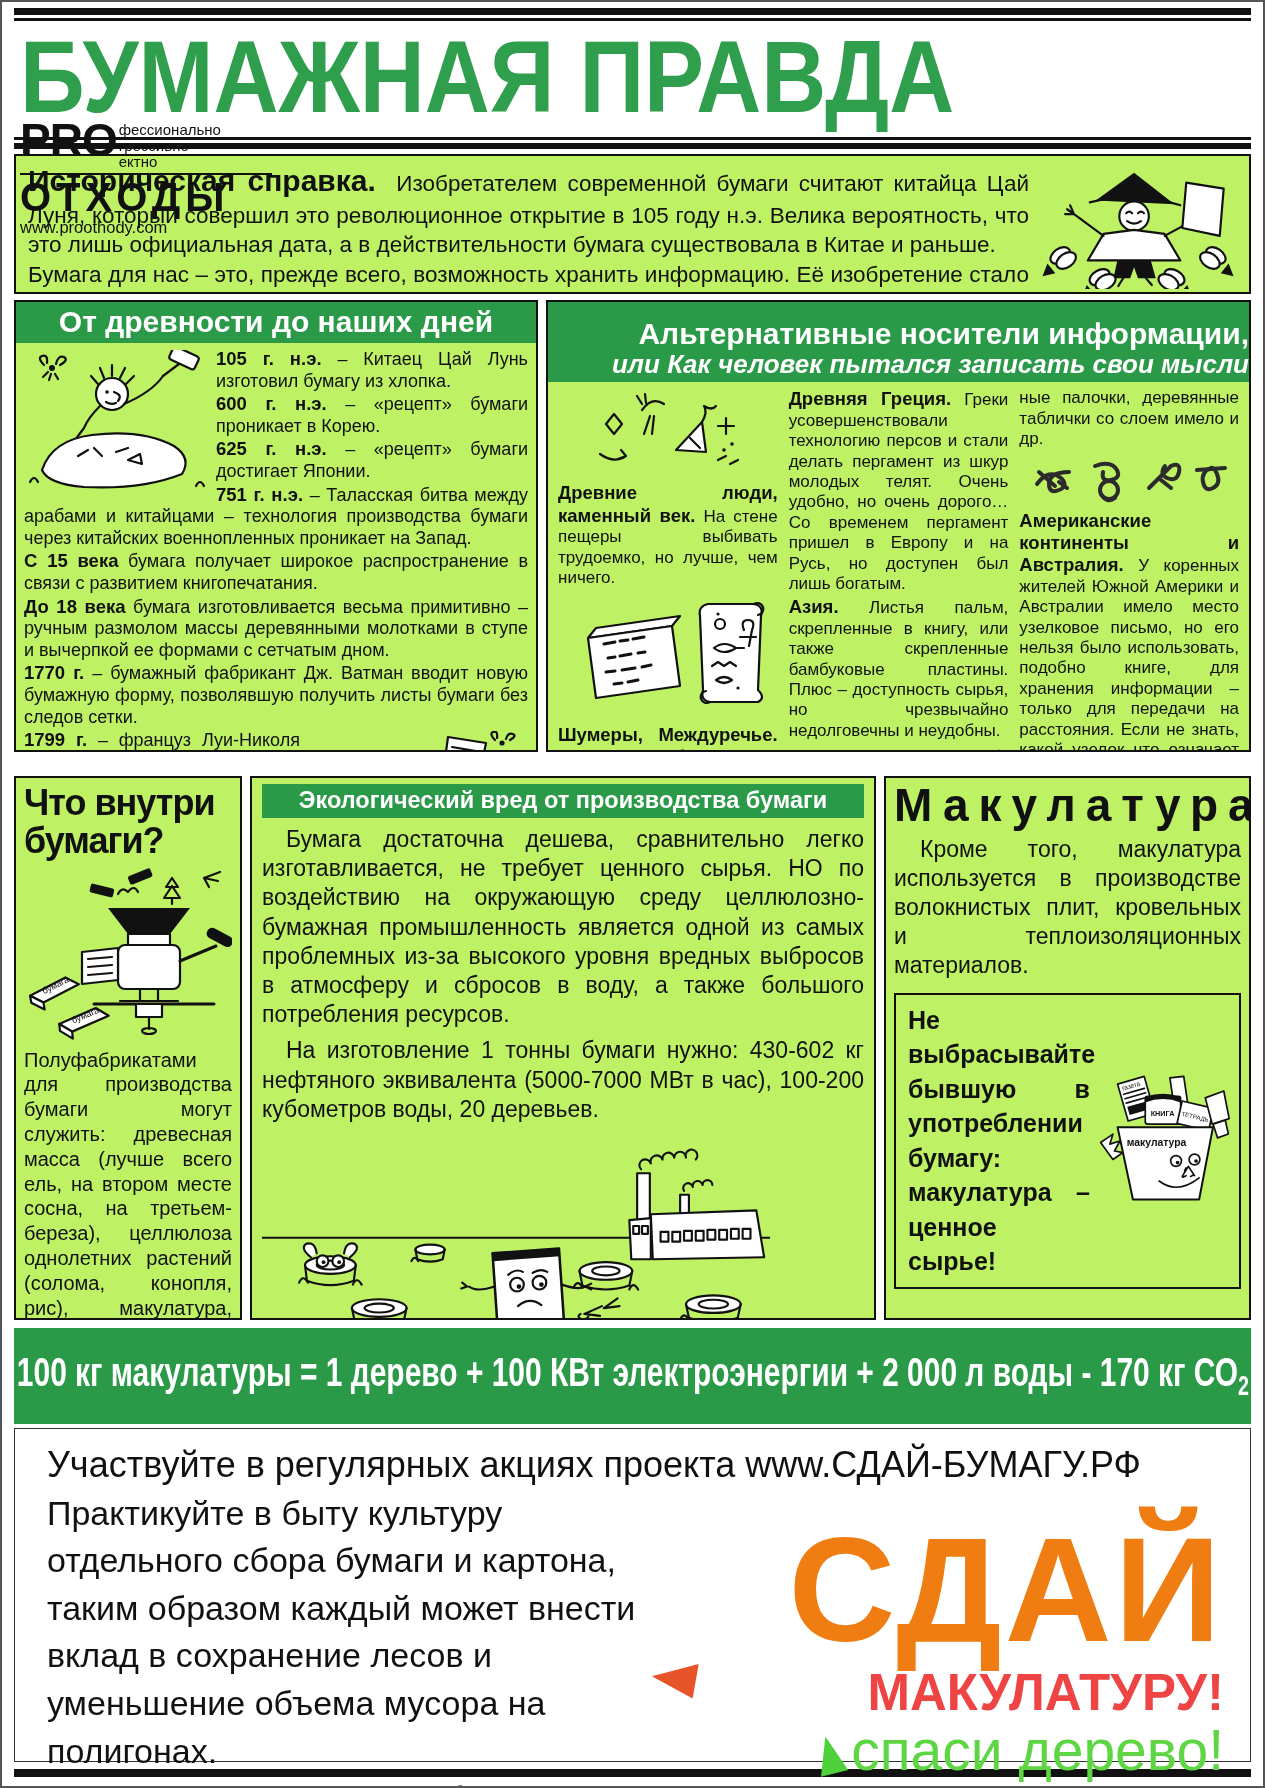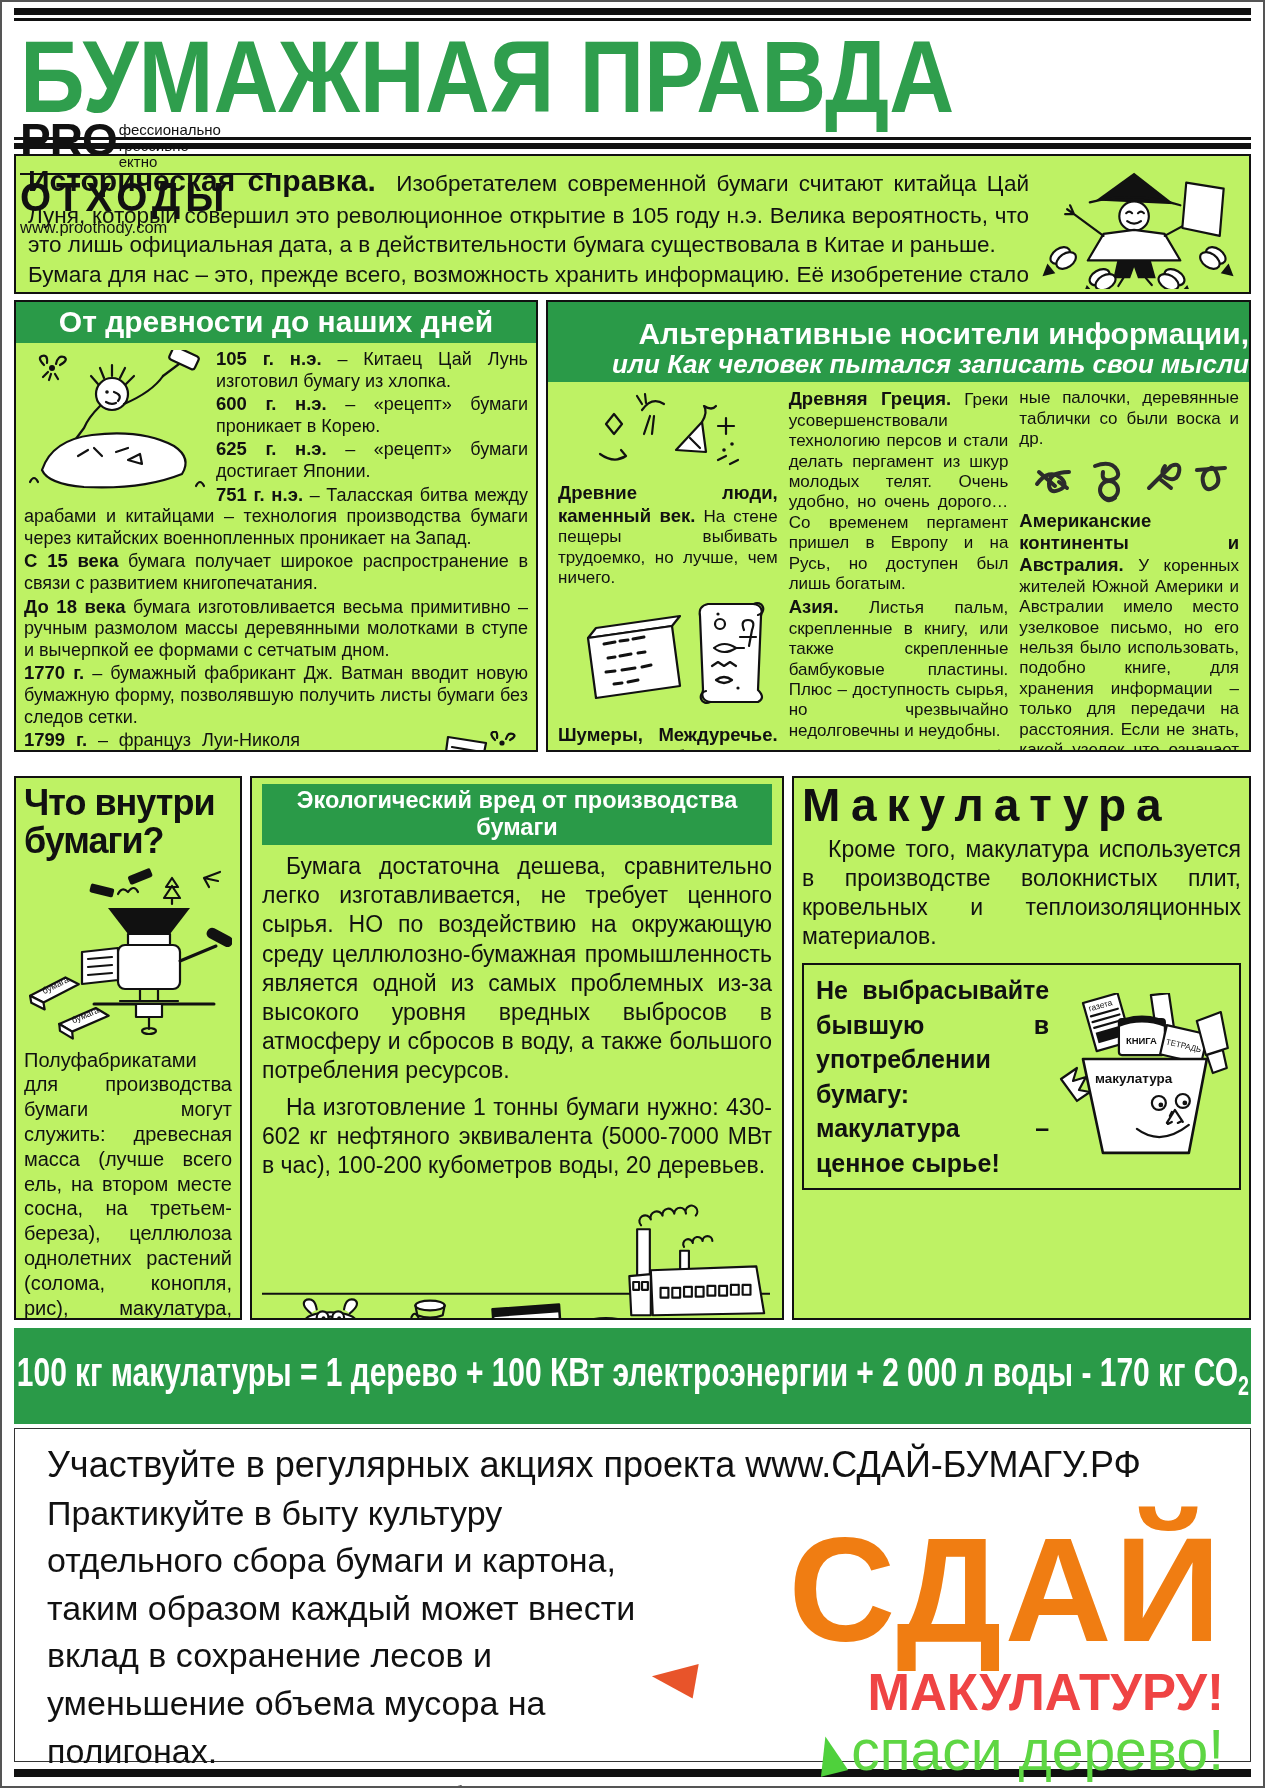--- a/index.html
+++ b/index.html
@@ -57,21 +57,21 @@
   .alt-col{flex:1;font-size:17px;line-height:1.2;}
   .alt-col p{margin:0 0 2px;text-align:justify;}
   .alt-col strong{font-size:18.5px;}
   .alt-illo{display:block;margin:0 auto 2px;}
 
   
   .low-row{display:flex;gap:8px;margin-top:24px;height:544px;}
   .inside-box{width:228px;padding:4px 8px;overflow:hidden;}
   .inside-title{font-size:36px;font-weight:800;line-height:1.05;letter-spacing:-1px;margin:2px 0 0;}
   .inside-text{font-size:20px;line-height:1.24;text-align:justify;margin:6px 0 0;}
-  .eco-box{width:534px;padding:4px 10px;overflow:hidden;}
+  .eco-box{width:626px;padding:4px 10px;overflow:hidden;}
   .eco-box .green-bar{font-size:23.5px;padding:3px 2px 4px;margin-top:2px;}
   .eco-box p{font-size:23px;line-height:1.27;text-align:justify;text-indent:24px;margin:7px 0 0;}
   .waste-sec{flex:1;padding:2px 8px;overflow:hidden;}
   .waste-title{font-size:46px;font-weight:800;letter-spacing:10px;line-height:1.1;margin:0;white-space:nowrap;}
   .waste-sec p{font-size:23px;line-height:1.27;text-align:justify;text-indent:26px;margin:4px 0 0;}
   .note{margin-top:12px;display:flex;align-items:center;gap:6px;padding:8px 6px 8px 12px;}
   .note-text{font-size:25px;font-weight:700;line-height:1.38;width:56%;text-align:justify;}
 
   
   .banner{margin-top:8px;height:96px;background:#2a9a48;display:flex;align-items:center;justify-content:center;overflow:hidden;}
@@ -267,21 +267,21 @@
           <svg class="alt-illo" width="210" height="92" viewBox="0 0 215 94">
             <path class="lnw" d="M22,44 L52,22 L204,22 L174,44 Z"></path>
             <path class="lnw" d="M22,44 L174,44 L174,84 L22,84 Z"></path>
             <path class="lnw" d="M174,44 L204,22 L204,62 L174,84 Z"></path>
             <path class="ln" d="M40,36 q5,-6 9,0 q5,-7 11,-2 m7,1 a3,3 0 1,0 6,-1 m9,2 q5,-7 11,-2 q7,-6 13,0 m8,0 q5,-5 9,0"></path>
             <path class="ln" style="stroke-width:2.6" d="M182,90 L210,8 M182,90 l5,-11 m-5,11 l9,-7"></path>
           </svg>
 
         </div>
         <div class="alt-col">
-          <p><span>ные палочки, деревянные таблички со были воска и др.</span></p>
+          <p><span>ные палочки, деревянные таблички со слоем имело и др.</span></p>
           <svg class="alt-illo" width="204" height="56" viewBox="0 0 204 56">
             <g transform="translate(26,28)">
                 <path class="knot" d="M-16,4 Q-4,-12 8,-2 Q16,6 6,10 Q-4,14 -4,4 Q-4,-8 16,-8"></path>
                 <path class="knot" d="M-14,-8 L2,6 M14,8 l-8,-6"></path>
               </g>
             <g transform="translate(80,24)">
                 <path class="knot" d="M-12,-10 Q4,-16 10,-6 Q14,2 4,4 Q-6,6 -4,-4"></path>
                 <circle class="knot" cx="2" cy="14" r="9"></circle>
                 <path class="knot" d="M-6,18 q6,10 14,4"></path>
               </g>

